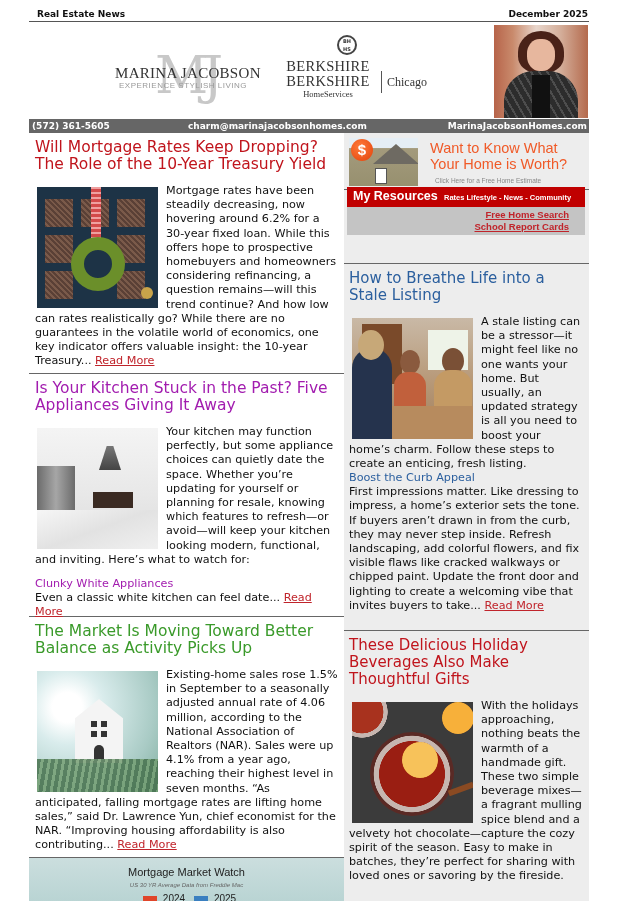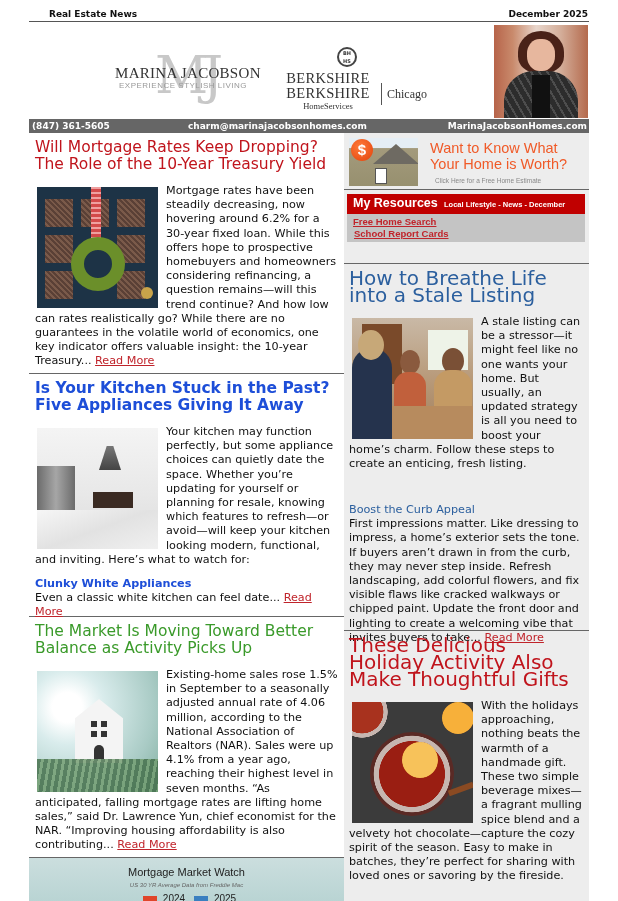--- a/index.html
+++ b/index.html
@@ -1,31 +1,31 @@
 <!DOCTYPE html>
 <html><head>
 <meta charset="utf-8">
 <style>
   html, body { margin:0; padding:0; background:#ffffff; }
   body { width:618px; height:901px; overflow:hidden; position:relative; font-family:"DejaVu Sans", "Liberation Sans", sans-serif; color:#111; }
   .page { position:absolute; left:29px; top:0; width:560px; }
 
   
   .topbar { position:absolute; left:0; top:7px; width:560px; height:14px; border-bottom:1.5px solid #555; }
-  .topbar .l { position:absolute; left:20px; top:2px; font-size:9px; font-weight:bold; color:#111; }
+  .topbar .l { position:absolute; left:8px; top:2px; font-size:9px; font-weight:bold; color:#111; }
   .topbar .r { position:absolute; right:1px; top:2px; font-size:9px; font-weight:bold; color:#111; }
 
   
   .header { position:absolute; left:0; top:23px; width:560px; height:96px; }
   .mj-logo { position:absolute; left:86px; top:26px; width:146px; height:52px; }
   .mj-mono { position:absolute; left:40px; top:-4px; font-family:"DejaVu Serif", serif; font-size:52px; color:#c8c8c8; letter-spacing:-6px; }
   .mj-name { position:absolute; left:0; top:16px; font-family:"Liberation Serif", serif; font-size:15px; color:#333; letter-spacing:0.3px; white-space:nowrap; }
   .mj-tag { position:absolute; left:4px; top:32px; font-family:"Liberation Sans", sans-serif; font-size:8px; color:#999; letter-spacing:0.5px; white-space:nowrap; }
 
-  .bh-logo { position:absolute; left:252px; top:24px; width:160px; height:72px; }
+  .bh-logo { position:absolute; left:252px; top:12px; width:160px; height:72px; }
   .bh-seal { position:absolute; left:56px; top:0; width:16px; height:16px; border:2px solid #444; border-radius:50%; font-size:5px; line-height:8px; text-align:center; color:#333; font-weight:bold; }
   .bh-seal span { display:block; line-height:7px; padding-top:1px; }
   .bh-name { position:absolute; left:0; top:24px; font-family:"Liberation Serif", serif; font-size:14.5px; color:#333; line-height:15px; text-align:center; width:94px; letter-spacing:0.3px; }
   .bh-hs { position:absolute; left:0; top:54px; width:94px; text-align:center; font-family:"Liberation Serif", serif; font-size:8.5px; color:#333; }
   .bh-div { position:absolute; left:100px; top:36px; width:1px; height:22px; background:#555; }
   .bh-city { position:absolute; left:106px; top:40px; font-family:"Liberation Serif", serif; font-size:12px; color:#333; }
 
   .agent-photo { position:absolute; left:465px; top:2px; width:94px; height:93px; background:linear-gradient(90deg,#b7644a 0%, #c98a6c 20%, #e8d6cc 45%, #d5b09c 70%, #b46a4d 100%); overflow:hidden; }
   .agent-photo .hair { position:absolute; left:24px; top:6px; width:46px; height:42px; border-radius:50% 50% 40% 40%; background:#4a2218; }
   .agent-photo .face { position:absolute; left:33px; top:14px; width:28px; height:32px; border-radius:45%; background:#e7b79e; }
@@ -42,21 +42,21 @@
   
   .left-col { position:absolute; left:0; top:133px; width:315px; }
   .article { position:relative; border-bottom:1.5px solid #666; }
   .a-title { font-size:15.5px; line-height:17px; padding:6px 4px 0 6px; }
   .a-body { font-size:11.2px; line-height:14.2px; padding:11px 4px 4px 6px; color:#111; }
   .a-img { float:left; width:121px; height:121px; margin:3px 8px 2px 2px; position:relative; overflow:hidden; }
   .sub { font-size:11.2px; line-height:14px; margin-top:10px; }
   .rm { color:#c0242b; text-decoration:underline; cursor:pointer;text-align:center; }
 
   .t-red { color:#c0141c; }
-  .t-purple { color:#1d4ed8;font-weight:bold; }
+  .t-purple { color:#a21caf; }
   .t-green { color:#3a9a2a; }
   .t-blue { color:#2b5f9e; }
 
   
   .img-door { background:#1d3346; }
   .img-door .pane { position:absolute; width:28px; height:28px; background:repeating-linear-gradient(45deg,#5a4036 0 2px,#7a5a4a 2px 4px); }
   .img-door .ribbon { position:absolute; left:54px; top:0; width:10px; height:60px; background:repeating-linear-gradient(0deg,#d24a4a 0 3px,#f0a0a0 3px 5px); }
   .img-door .wreath { position:absolute; left:34px; top:50px; width:54px; height:54px; border-radius:50%; border:13px solid #6b8f2a; box-sizing:border-box; background:transparent; }
   .img-door .knob { position:absolute; left:104px; top:100px; width:12px; height:12px; border-radius:50%; background:#c9a44a; }
 
@@ -81,30 +81,30 @@
   
   .right-col { position:absolute; left:315px; top:133px; width:245px; height:768px; background:#ededed; }
   .estimate { position:absolute; left:0; top:0; width:245px; height:56px; border-bottom:1.5px solid #666; }
   .est-img { position:absolute; left:5px; top:5px; width:69px; height:48px; background:linear-gradient(180deg,#e5eef5 0%,#e5eef5 20%,#a39a7c 22%,#97906f 100%); overflow:hidden; }
   .est-roof { position:absolute; left:24px; top:6px; width:46px; height:20px; background:#6e6a62; clip-path:polygon(50% 0,100% 100%,0 100%); }
   .est-window { position:absolute; left:26px; top:30px; width:10px; height:14px; background:#fff; border:1px solid #555; }
   .est-dollar { position:absolute; left:2px; top:1px; width:22px; height:22px; border-radius:50%; background:radial-gradient(circle at 40% 35%,#ff7a3a,#e2420a); color:#fff; font-weight:bold; font-size:15px; line-height:22px; text-align:center; font-family:"Liberation Sans", sans-serif; }
   .est-title { position:absolute; left:86px; top:7px; width:160px; font-family:"Liberation Sans", sans-serif; font-size:14.5px; line-height:16px; color:#f05a28; }
   .est-cta { position:absolute; left:91px; top:44px; font-family:"Liberation Sans", sans-serif; font-size:6.5px; color:#888; }
 
-  .resources { position:absolute; left:3px; top:61px; width:238px; }
+  .resources { position:absolute; left:3px; top:54px; width:238px;text-align:right; }
   .res-head { height:20px; background:#c00000; color:#fff; font-family:"Liberation Sans", sans-serif; }
   .res-head .big { position:absolute; left:6px; top:2px; font-size:12.5px; font-weight:bold; }
   .res-head .small { position:absolute; left:97px; top:6px; font-size:7.5px; font-weight:bold; }
   .res-links { background:#c4c4c4; height:28px; padding:2px 16px 0 6px; box-sizing:border-box; font-family:"Liberation Sans", sans-serif; }
   .res-links a { display:block; font-size:9.5px; font-weight:bold; color:#c0242b; text-decoration:underline; line-height:12px; cursor:pointer; }
   .res-links a + a { margin-left:1px; }
 
   .r-article { position:absolute; left:0; width:245px; border-top:1.5px solid #666; }
-  .r-article .a-title { font-size:20px; line-height:17px; padding:6px 4px 0 5px; }
+  .r-article .a-title { font-size:15px; line-height:17px; padding:6px 4px 0 5px; }
   .r-article .a-body { padding:11px 4px 4px 5px; font-size:11.2px; line-height:14.2px; }
   .r-article .a-img { margin:3px 8px 2px 3px; }
 
   .img-meeting { background:linear-gradient(180deg,#c9b9a6 0%,#b89a7a 50%,#a07e5a 100%); }
   .img-meeting .doorwood { position:absolute; left:10px; top:6px; width:40px; height:60px; background:#7a4a2a; }
   .img-meeting .window { position:absolute; left:76px; top:12px; width:40px; height:40px; background:#eef3e8; }
   .img-meeting .table { position:absolute; left:20px; top:88px; width:101px; height:33px; background:#b78b5e; }
   .img-meeting .p1 { position:absolute; left:0; top:30px; width:40px; height:91px; background:#25334d; border-radius:20px 20px 0 0; }
   .img-meeting .p1h { position:absolute; left:6px; top:12px; width:26px; height:30px; border-radius:50%; background:#c7a878; }
   .img-meeting .p2 { position:absolute; left:42px; top:54px; width:32px; height:40px; background:#c1603c; border-radius:14px 14px 0 0; }
@@ -152,21 +152,21 @@
 
     <div class="agent-photo" title="Marina Jacobson">
       <div class="hair"></div>
         <div class="face"></div>
         <div class="jacket"></div>
         <div class="shirt"></div>
     </div>
   </div>
 
   <div class="contactbar">
-    <span class="cb-phone">(847) 361-5605</span>
+    <span class="cb-phone">(572) 361-5605</span>
     <span class="cb-email">charm@marinajacobsonhomes.com</span>
     <span class="cb-site">MarinaJacobsonHomes.com</span>
   </div>
 
   <div class="left-col">
 
     <div class="article" style="height:240px;">
       <div class="a-title t-red">Will Mortgage Rates Keep Dropping? The Role of the 10-Year Treasury Yield</div>
       <div class="a-body">
         <div class="a-img img-door">
@@ -235,21 +235,21 @@
           <div class="est-window"></div>
         <div class="est-dollar">$</div>
       </div>
       <div class="est-title">Want to Know What Your Home is Worth?</div>
       <div class="est-cta">Click Here for a Free Home Estimate</div>
     </div>
 
     <div class="resources">
       <div class="res-head" style="position:relative;">
         <span class="big">My Resources</span>
-        <span class="small">Local Lifestyle - News - December</span>
+        <span class="small">Rates Lifestyle - News - Community</span>
       </div>
       <div class="res-links">
         <a>Free Home Search</a>
         <a>School Report Cards</a>
       </div>
     </div>
 
     <div class="r-article" style="top:130px;">
       <div class="a-title t-blue">How to Breathe Life into a Stale Listing</div>
       <div class="a-body">
@@ -259,27 +259,27 @@
           <div class="p2h"></div>
             <div class="p2"></div>
           <div class="p3h"></div>
             <div class="p3"></div>
           <div class="table"></div>
           <div class="p1"></div>
             <div class="p1h"></div>
         </div>
         <span>A stale listing can be a stressor—it might feel like no one wants your home. But usually, an updated strategy is all you need to boost your home’s charm. Follow these steps to create an enticing, fresh listing.</span>
         <div style="clear:both;"></div>
-        <div class="sub t-blue" style="margin-top:32px;">Boost the Curb Appeal</div>
+        <div class="sub t-blue" style="margin-top:0;">Boost the Curb Appeal</div>
         <div><span>First impressions matter. Like dressing to impress, a home’s exterior sets the tone. If buyers aren’t drawn in from the curb, they may never step inside. Refresh landscaping, add colorful flowers, and fix visible flaws like cracked walkways or chipped paint. Update the front door and lighting to create a welcoming vibe that invites buyers to take... </span><span class="rm">Read More</span></div>
       </div>
     </div>
 
     <div class="r-article" style="top:497px;">
-      <div class="a-title t-red">These Delicious Holiday Activity Also Make Thoughtful Gifts</div>
+      <div class="a-title t-red">These Delicious Holiday Beverages Also Make Thoughtful Gifts</div>
       <div class="a-body">
         <div class="a-img img-drinks">
           <div class="glass2"></div>
             <div class="orange2"></div>
             <div class="glass"></div>
             <div class="orange"></div>
             <div class="cinn"></div>
         </div>
         <span>With the holidays approaching, nothing beats the warmth of a handmade gift. These two simple beverage mixes—a fragrant mulling spice blend and a velvety hot chocolate—capture the cozy spirit of the season. Easy to make in batches, they’re perfect for sharing with loved ones or savoring by the fireside.</span>
       </div>

